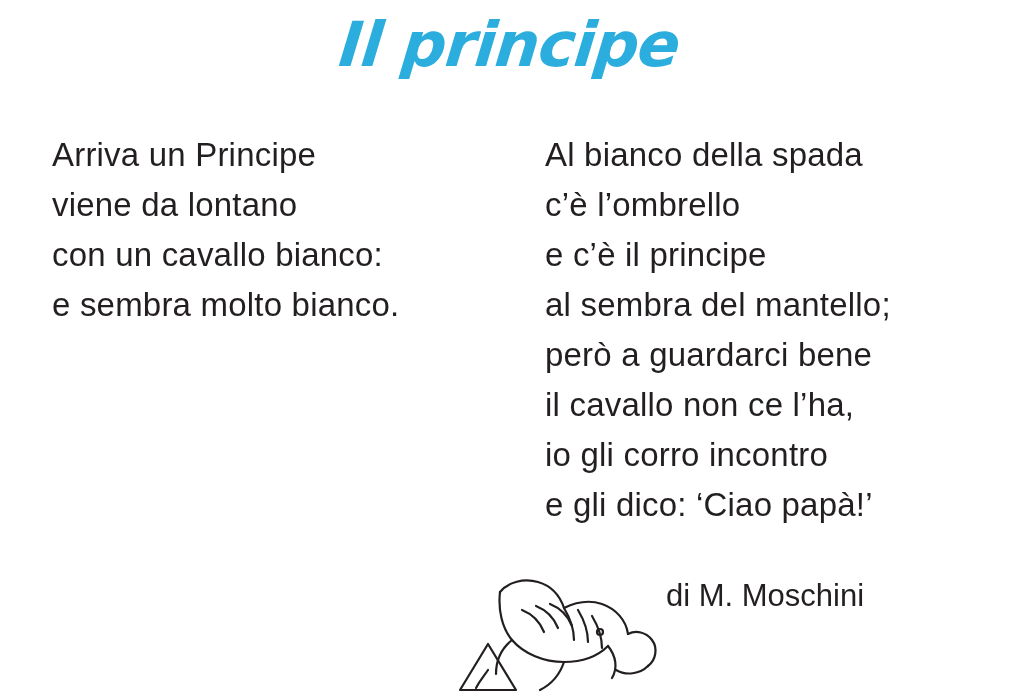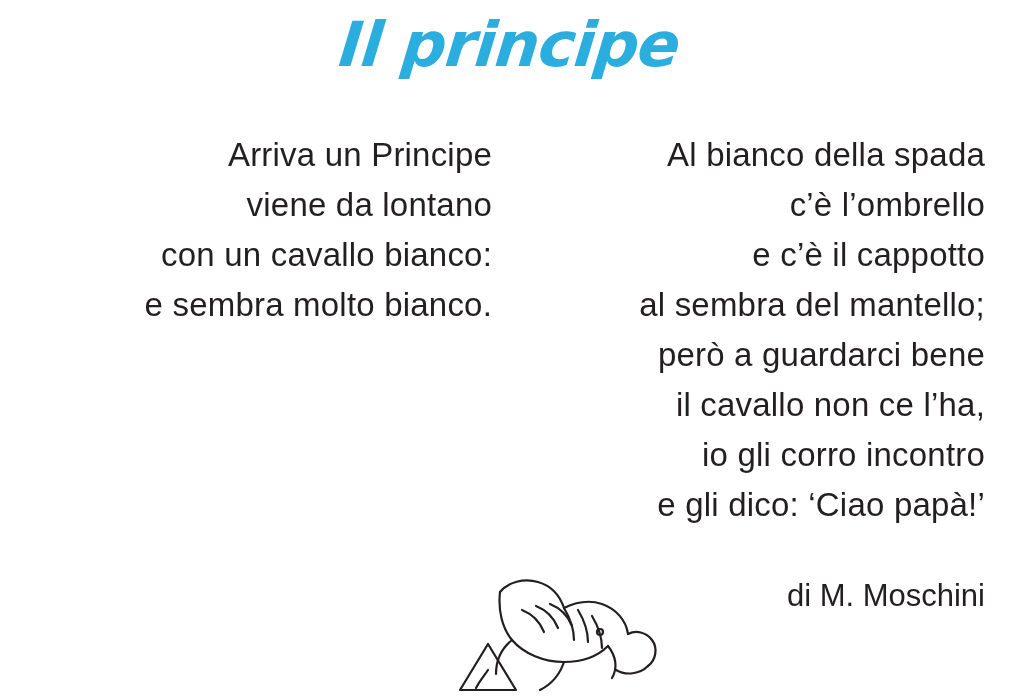--- a/index.html
+++ b/index.html
@@ -41,39 +41,38 @@
     height: 420px;
   }
   .col {
     position: absolute;
     top: 0;
     color: #231f20;
     font-family: "Liberation Sans", sans-serif;
     font-size: 33px;
     line-height: 50px;
     letter-spacing: 0.2px;
-    text-align: right;
   }
   .col-left {
     left: 52px;
     width: 440px;
   }
   .col-right {
     left: 545px;
     width: 440px;
   }
   .verse-line {
     white-space: pre;
   }
   .attribution {
     position: absolute;
     top: 578px;
     left: 545px;
     width: 440px;
-    text-align: right;
+    text-align: center;
     padding-right: 33px;
     color: #231f20;
     font-family: "Liberation Sans", sans-serif;
     font-size: 31px;
   }
   .doodle {
     position: absolute;
     left: 440px;
     top: 570px;
     width: 260px;
@@ -96,21 +95,21 @@
     <div class="col col-left">
       <div class="verse-line">Arriva un Principe</div>
       <div class="verse-line">viene da lontano</div>
       <div class="verse-line">con un cavallo bianco:</div>
       <div class="verse-line">e sembra molto bianco.</div>
     </div>
 
     <div class="col col-right">
       <div class="verse-line">Al bianco della spada</div>
       <div class="verse-line">c’è l’ombrello</div>
-      <div class="verse-line">e c’è il cappotto</div>
+      <div class="verse-line">e c’è il principe</div>
       <div class="verse-line">al sembra del mantello;</div>
       <div class="verse-line">però a guardarci bene</div>
       <div class="verse-line">il cavallo non ce l’ha,</div>
       <div class="verse-line">io gli corro incontro</div>
       <div class="verse-line">e gli dico: ‘Ciao papà!’</div>
     </div>
 
   </div>
 
   <div class="attribution">di M. Moschini</div>

